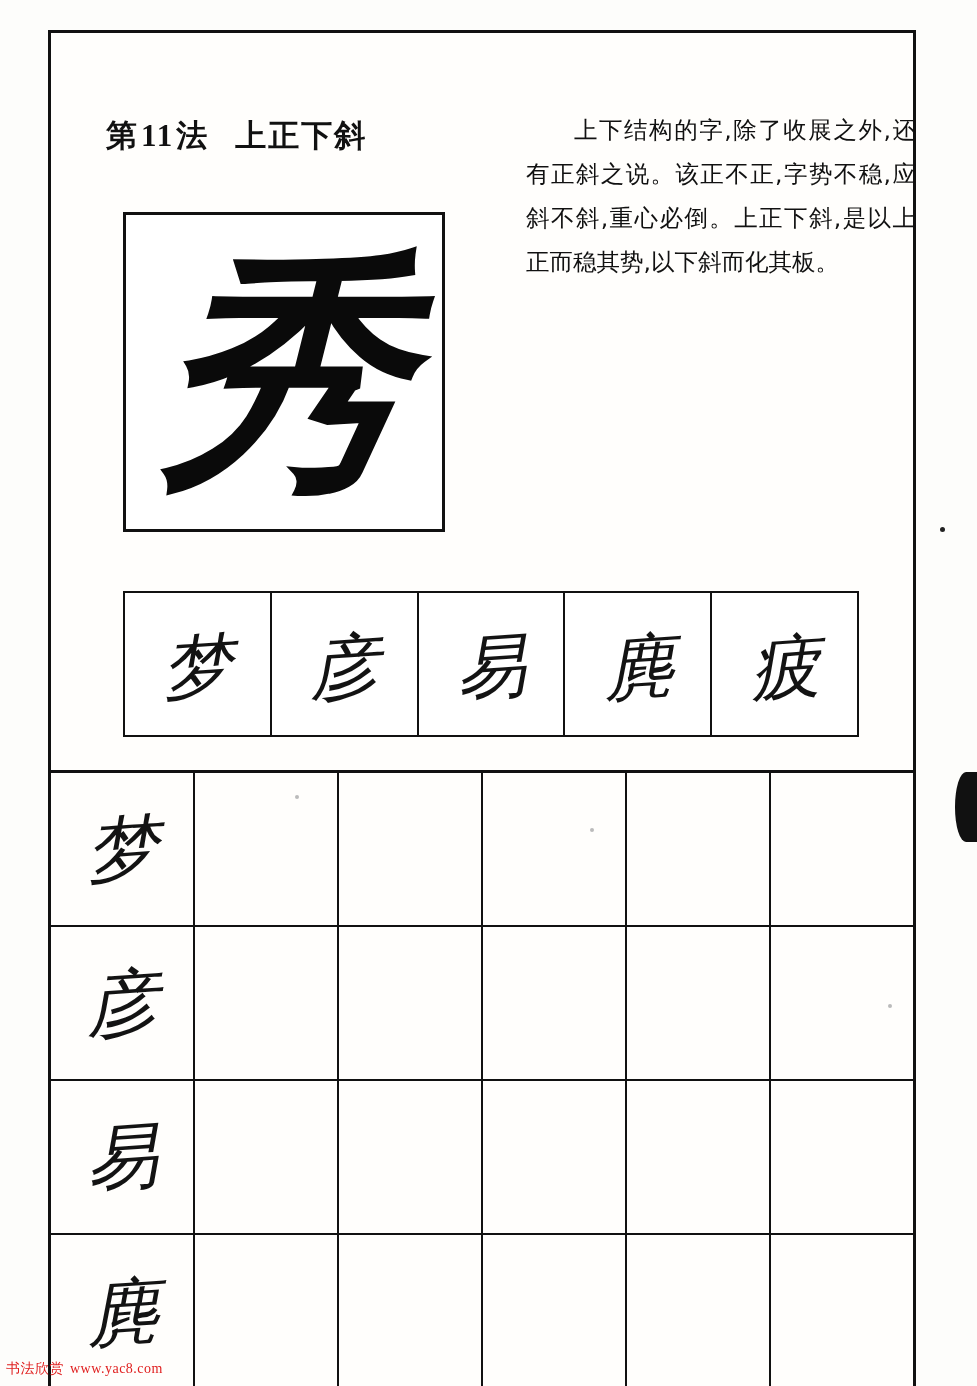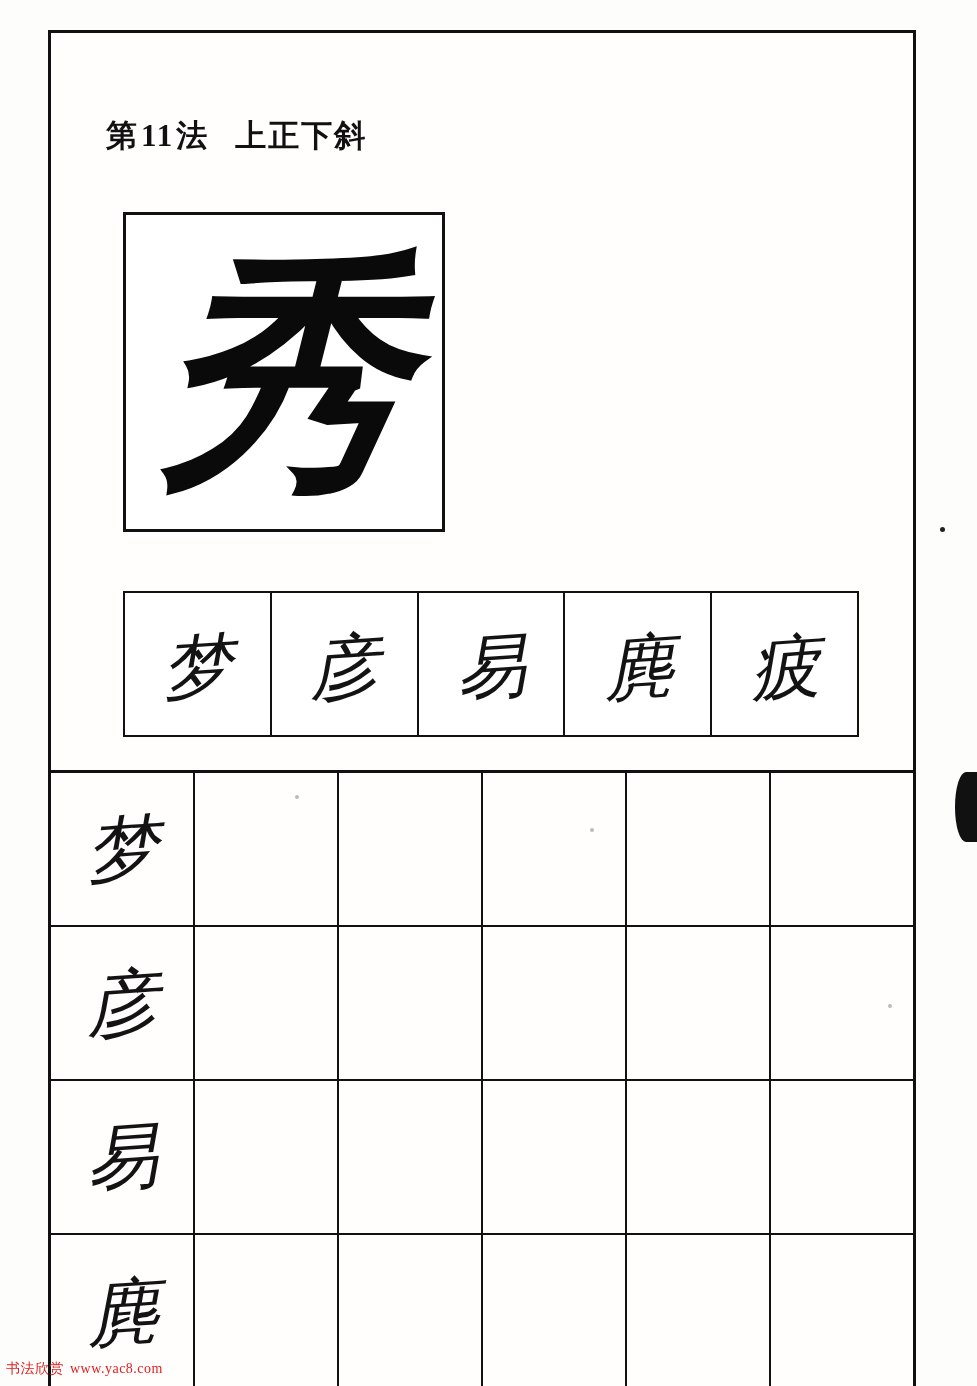--- a/index.html
+++ b/index.html
@@ -217,20 +217,21 @@
 <div class="page">
 
   <div class="sheet-border"></div>
 
   <div class="top-panel">
 
     <div class="lesson-heading">
       <span>第</span><span class="num">11</span><span>法</span><span class="lesson-title">上正下斜</span>
     </div>
 
+    <div class="intro-text">上下结构的字,除了收展之外,还有正斜之说。该正不正,字势不稳,应斜不斜,重心必倒。上正下斜,是以上正而稳其势,以下斜而化其板。</div>
 
     <div class="example-box">
       <div class="example-glyph">秀</div>
     </div>
 
     <div class="sample-row">
       <div class="sample-cell">
         <span class="glyph">梦</span>
       </div>
       <div class="sample-cell">

